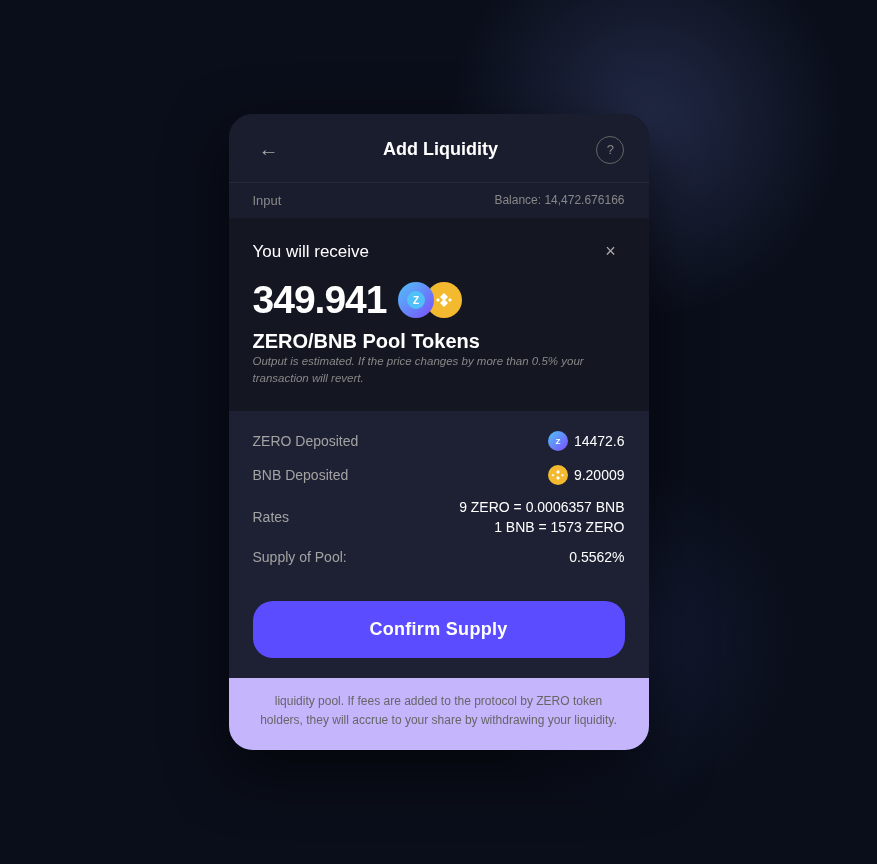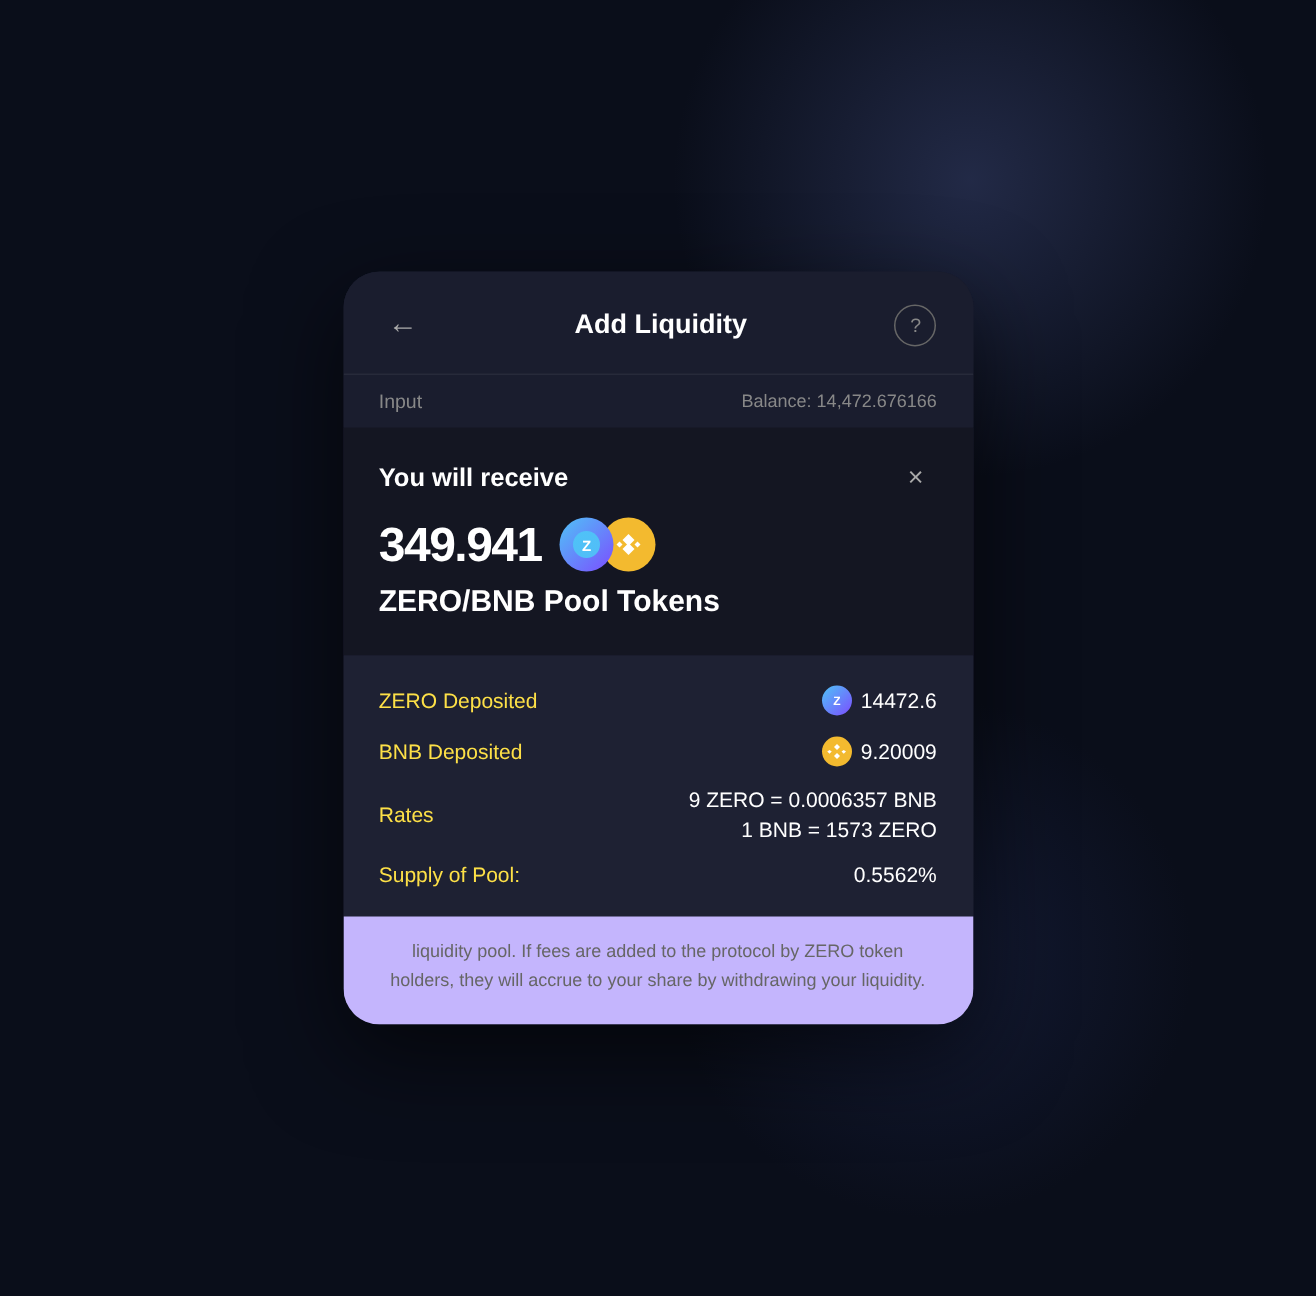--- a/index.html
+++ b/index.html
@@ -113,21 +113,21 @@
     .receive-header {
       display: flex;
       justify-content: space-between;
       align-items: center;
       margin-bottom: 12px;
     }
 
     .receive-title {
       color: #fff;
       font-size: 17px;
-      font-weight: 700;
+      font-weight: 400;
     }
 
     .close-btn {
       color: #aaa;
       font-size: 18px;
       cursor: pointer;
       width: 28px;
       height: 28px;
       display: flex;
       align-items: center;
@@ -136,21 +136,21 @@
 
     .amount-row {
       display: flex;
       align-items: center;
       gap: 12px;
       margin-bottom: 8px;
     }
 
     .amount-number {
       color: #fff;
-      font-size: 32px;
+      font-size: 39px;
       font-weight: 700;
       letter-spacing: -1px;
     }
 
     .token-icons {
       display: flex;
       align-items: center;
     }
 
     
@@ -204,21 +204,21 @@
       align-items: center;
       justify-content: space-between;
       margin-bottom: 14px;
     }
 
     .detail-row:last-child {
       margin-bottom: 0;
     }
 
     .detail-label {
-      color: #fde047;
+      color: #a3a3a3;
       font-size: 14px;
     }
 
     .detail-value-group {
       display: flex;
       align-items: center;
       gap: 6px;
     }
 
     .detail-value {
@@ -336,20 +336,21 @@
               <polygon points="10,9 14,13 10,17 6,13" fill="white"></polygon>
               <polygon points="4,8 6,10 4,12 2,10" fill="white"></polygon>
               <polygon points="16,8 18,10 16,12 14,10" fill="white"></polygon>
             </svg>
           </div>
         </div>
       </div>
 
       <div class="pool-token-name">ZERO/BNB Pool Tokens</div>
 
+      <div class="disclaimer">Output is estimated. If the price changes by more than 0.5% your transaction will revert.</div>
     </div>
 
     <div class="details-section">
 
       <div class="detail-row">
         <span class="detail-label">ZERO Deposited</span>
         <div class="detail-value-group">
           <div class="small-zero-icon">
             <svg width="12" height="12" viewBox="0 0 12 12" fill="none">
               <text x="6" y="9" text-anchor="middle" fill="white" font-size="8" font-weight="bold">Z</text>
@@ -382,19 +383,22 @@
         </div>
       </div>
 
       <div class="detail-row">
         <span class="detail-label">Supply of Pool:</span>
         <span class="detail-value">0.5562%</span>
       </div>
 
     </div>
 
+    <div class="confirm-section">
+      <button class="confirm-btn">Confirm Supply</button>
+    </div>
 
     <div class="footer-section">
       <p class="footer-text">liquidity pool. If fees are added to the protocol by ZERO token holders, they will accrue to your share by withdrawing your liquidity.</p>
     </div>
 
   </div>
 </div>
 
 </body></html>

